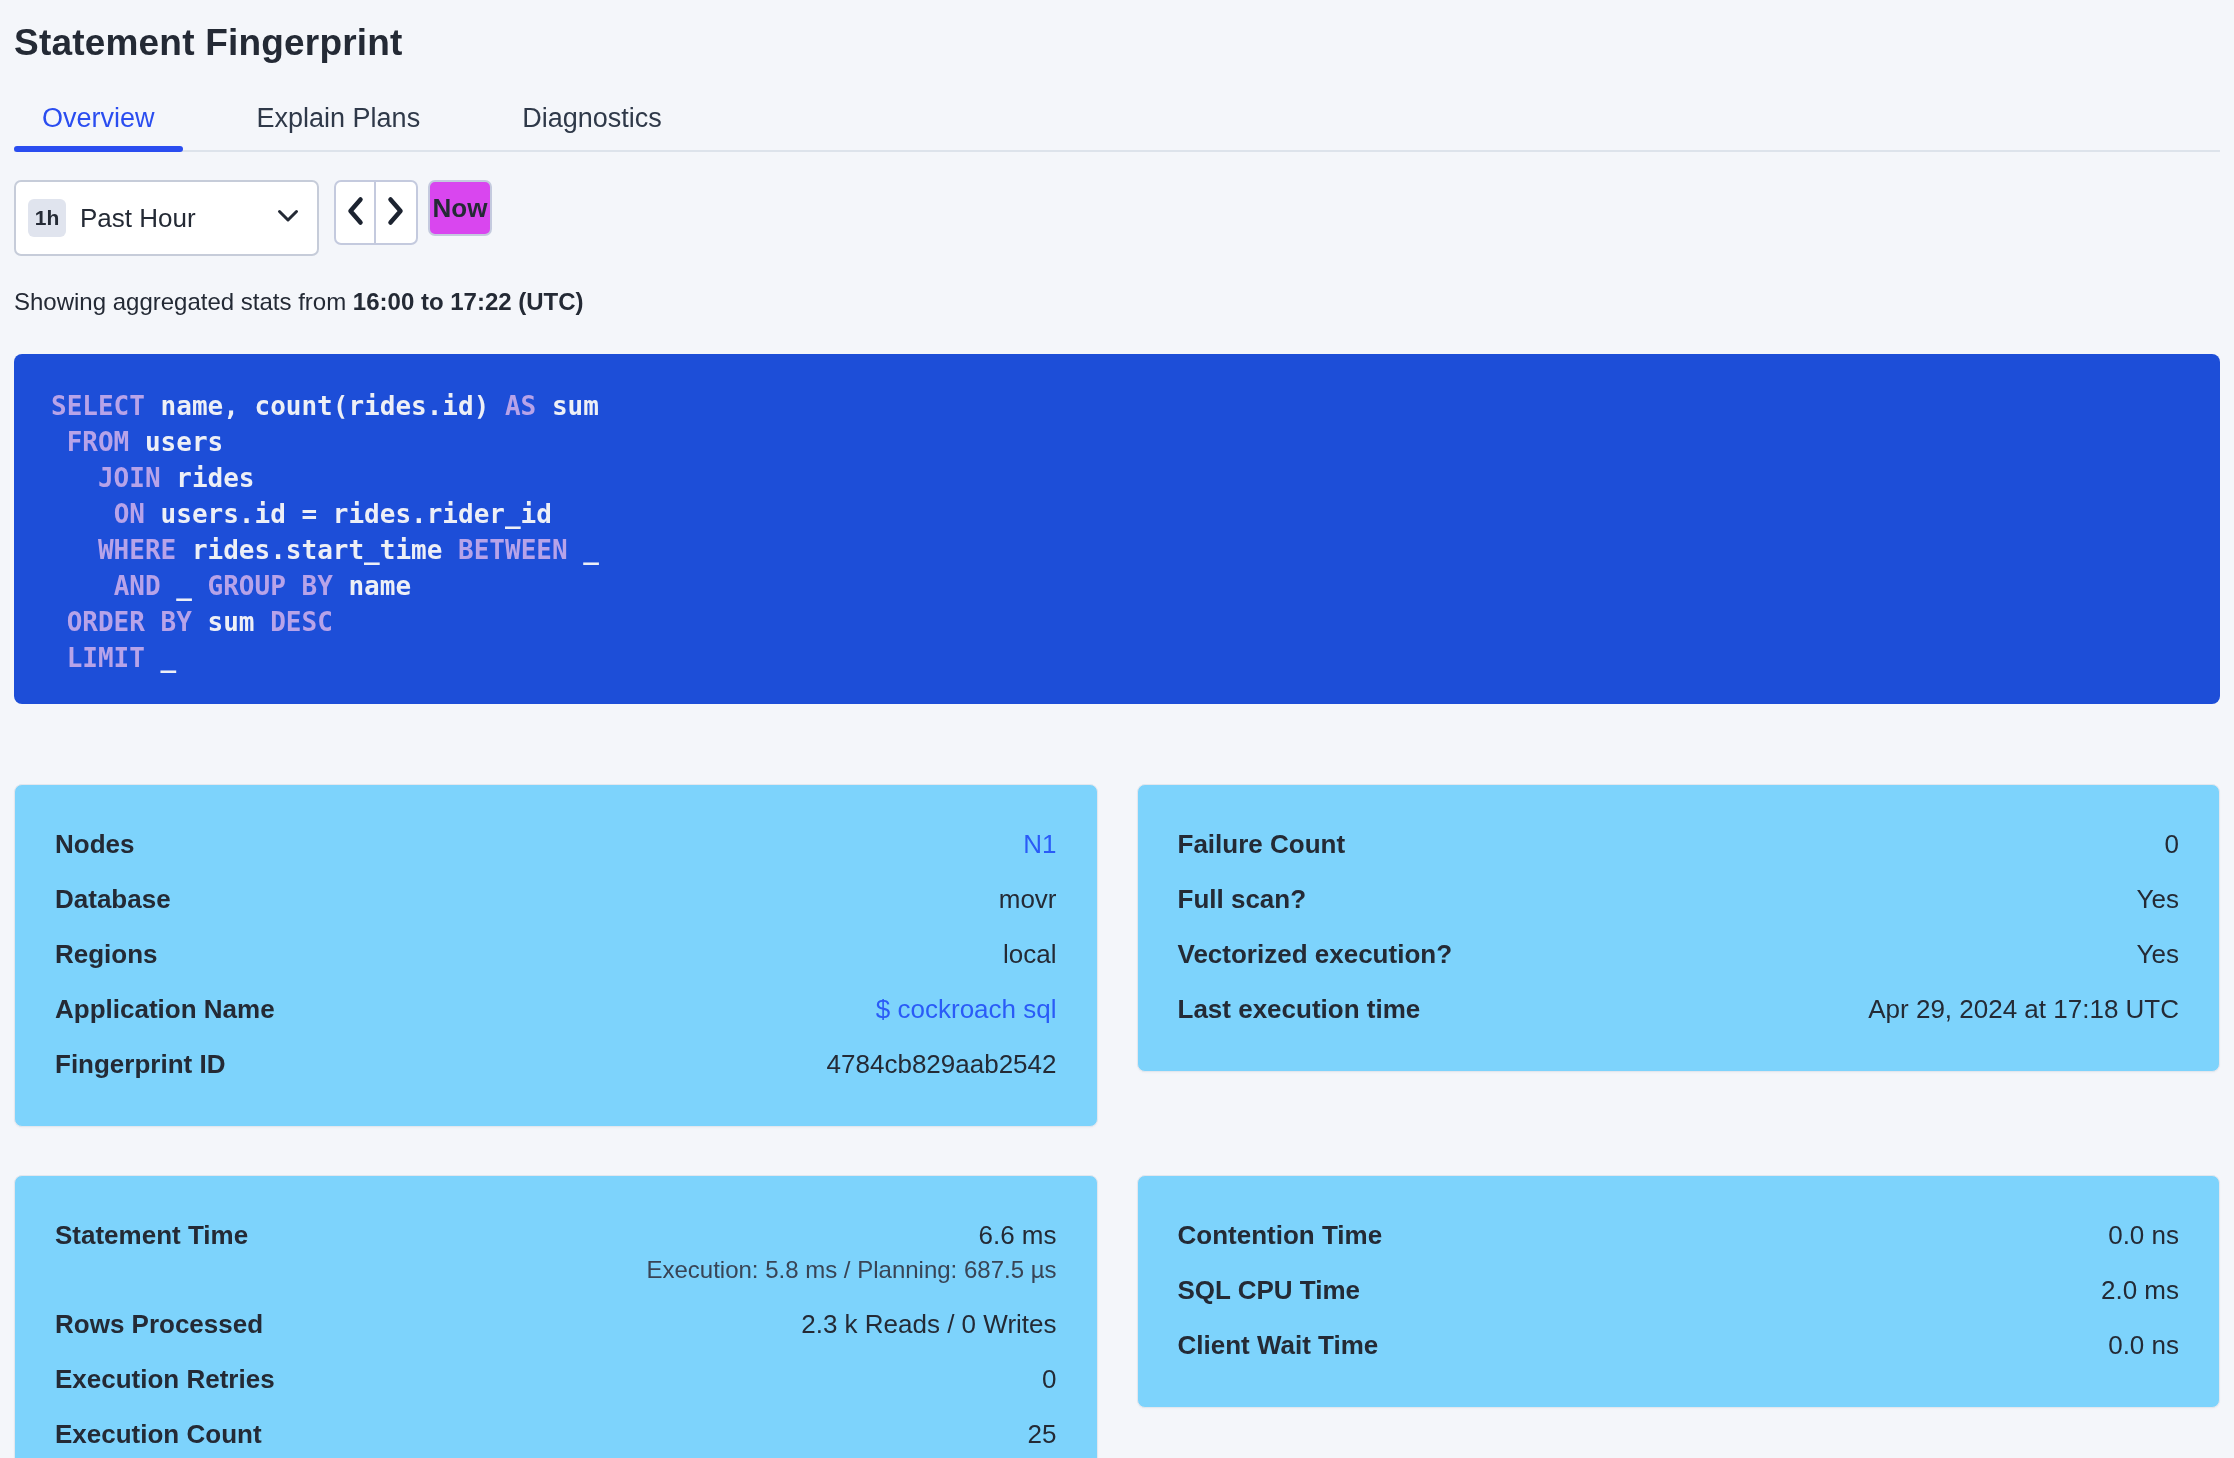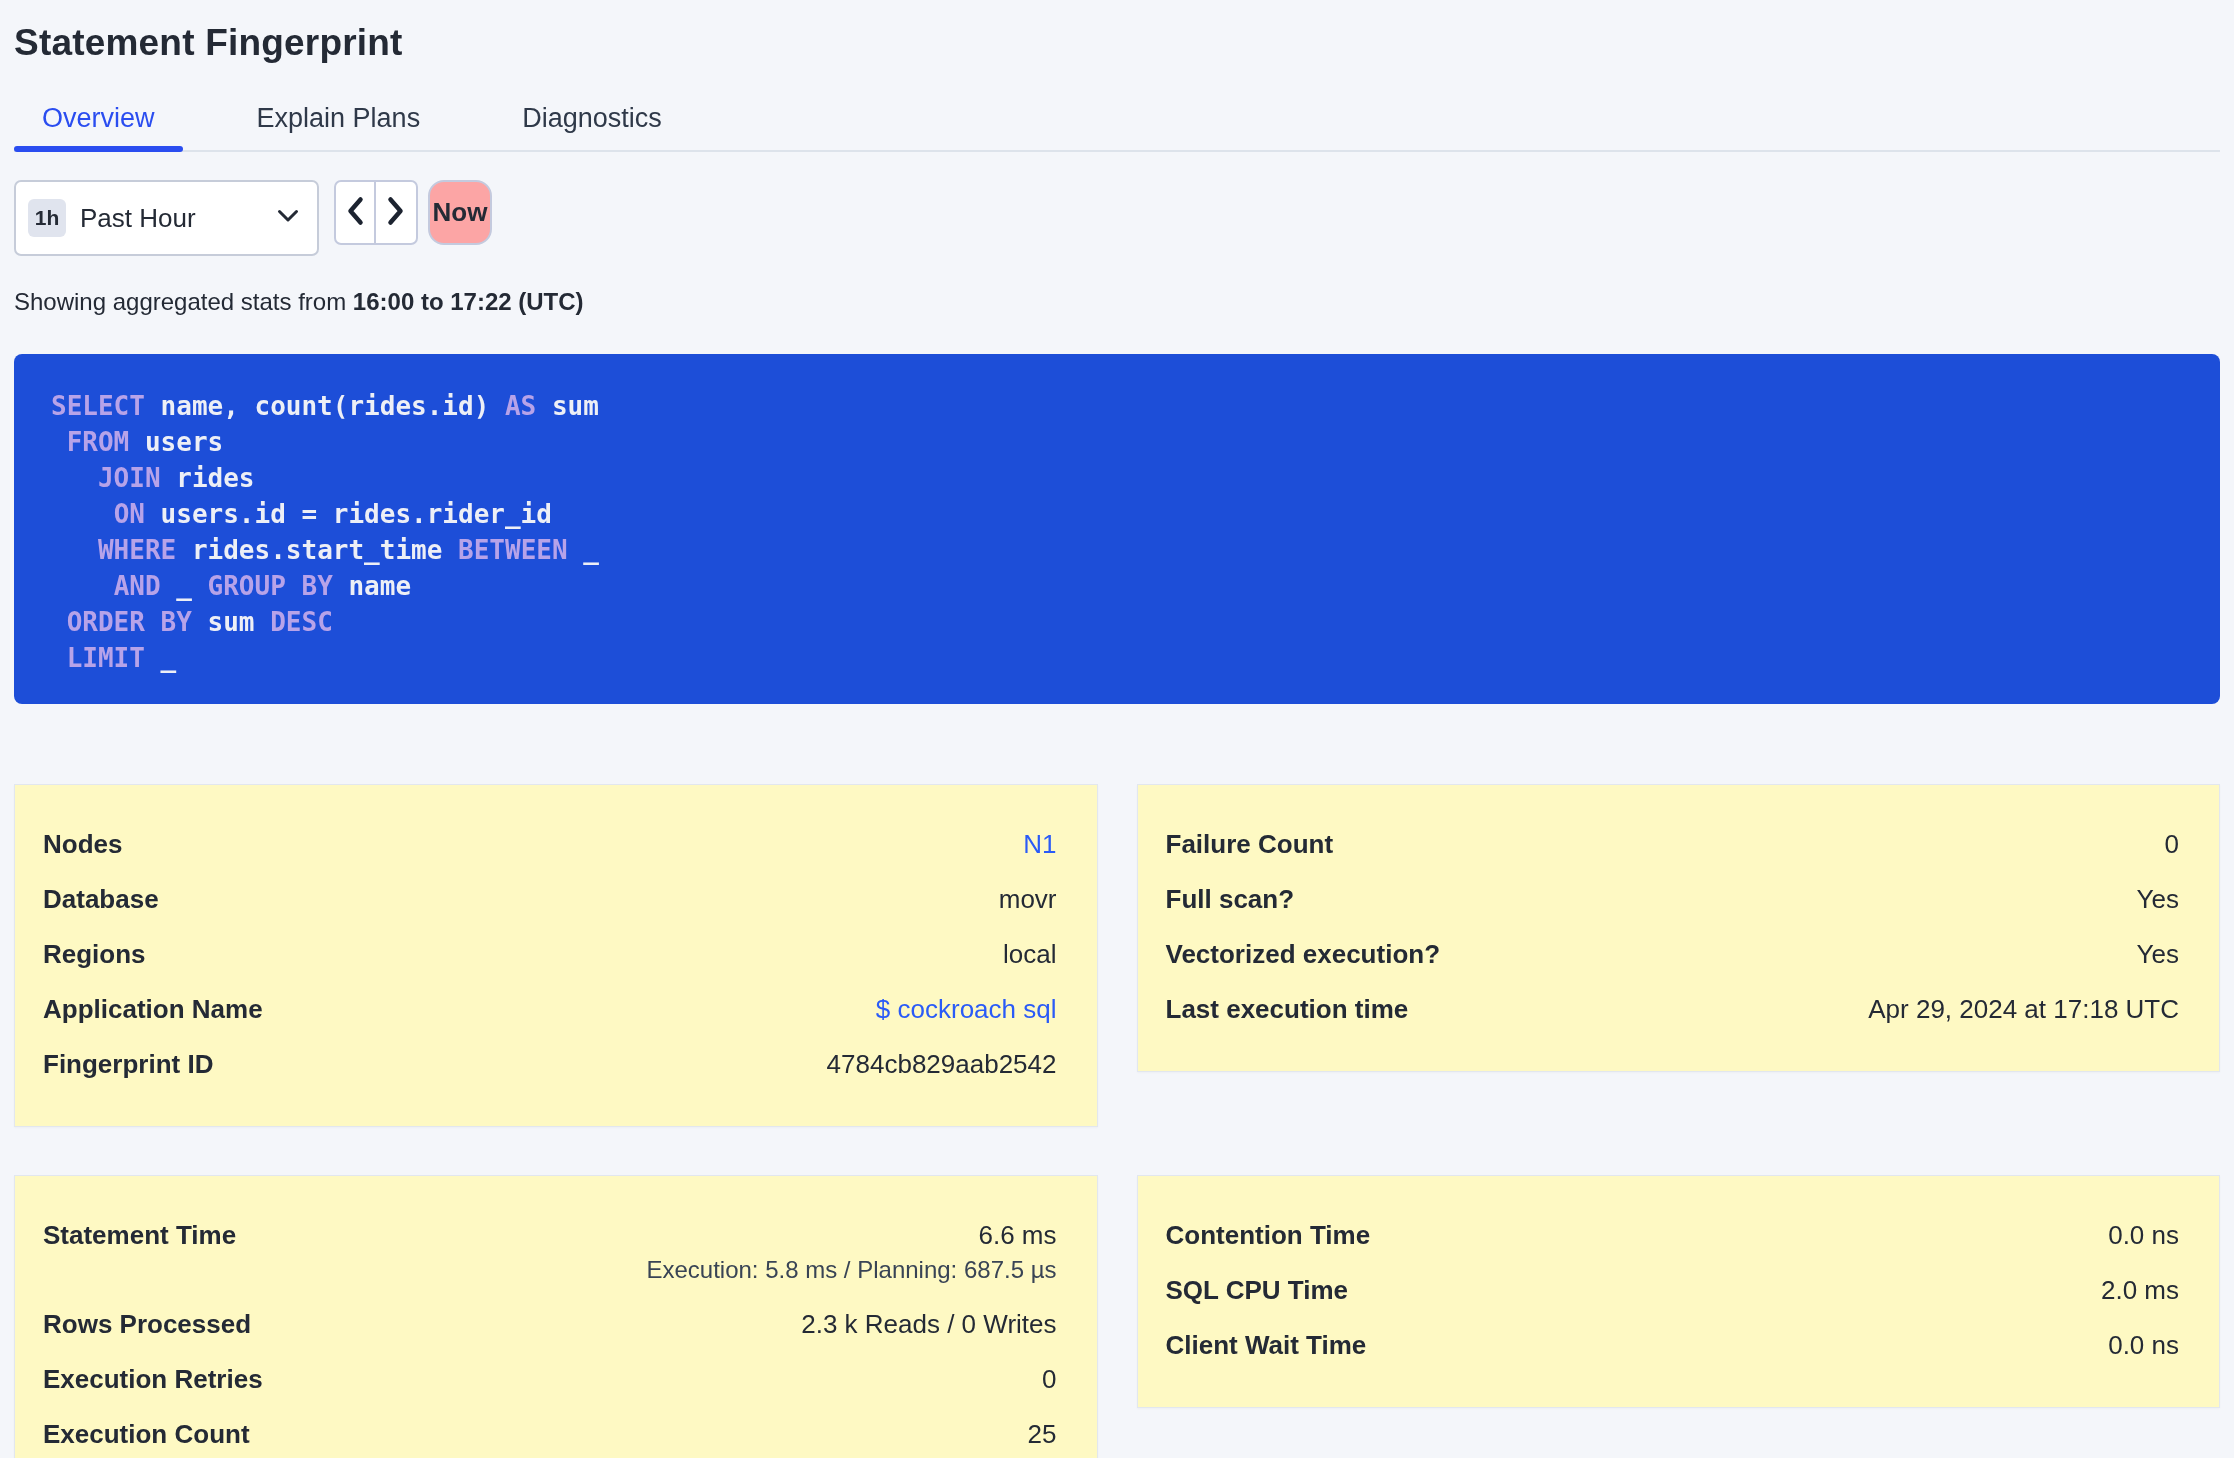--- a/index.html
+++ b/index.html
@@ -45,22 +45,22 @@
     display:flex; align-items:center;
     padding:0 18px 0 12px; cursor:pointer;
   }
   .time-badge {
     width:38px; height:38px; line-height:38px; text-align:center;
     background:#e0e4ee; border-radius:6px;
     font-size:21px; font-weight:700; color:#242a35;
   }
   .range-label { font-size:26px; margin-left:14px; flex:1; color:#242a35; }
   .btn {
-    background:#fca5a5; border:2px solid #c4cade; border-radius:16px;
-    height:65px; cursor:pointer; color:#242a35;
+    background:#d946ef; border:2px solid #c4cade; border-radius:7px;
+    height:56px; cursor:pointer; color:#242a35;
     display:flex; align-items:center; justify-content:center;
   }
   .arrow-group {
     margin-left:15px; height:65px; display:flex;
     background:#fff; border:2px solid #c4cade; border-radius:7px;
   }
   .arrow-btn {
     width:40px; border:none; background:none; cursor:pointer;
     display:flex; align-items:center; justify-content:center; padding:0;
   }
@@ -86,22 +86,22 @@
   .sql-box .kw { color:#b7a3e9; }
 
   
   .cards {
     display:grid; grid-template-columns:1fr 1fr; gap:39px;
     align-items:start;
   }
   .cards.row1 { margin-top:80px; }
   .cards.row2 { margin-top:48px; }
   .card {
-    background:#fef9c3; border:1px solid #e2e7ee; border-radius:0;
-    padding:44px 40px 22px 28px;
+    background:#7dd3fc; border:1px solid #e2e7ee; border-radius:8px;
+    padding:44px 40px 22px 40px;
     box-shadow:0 1px 2px rgba(36,42,53,.03);
   }
   .card .row {
     display:flex; justify-content:space-between; align-items:flex-start;
     margin-bottom:25px; font-size:26px; line-height:30px;
   }
   .card .row .label { font-weight:700; color:#242a35; padding-right:30px; white-space:nowrap; }
   .card .row .val-wrap { text-align:right; }
   .card .row .value { color:#242a35; }
   .card .row .value.link { color:#2a5bf7; cursor:pointer; }

